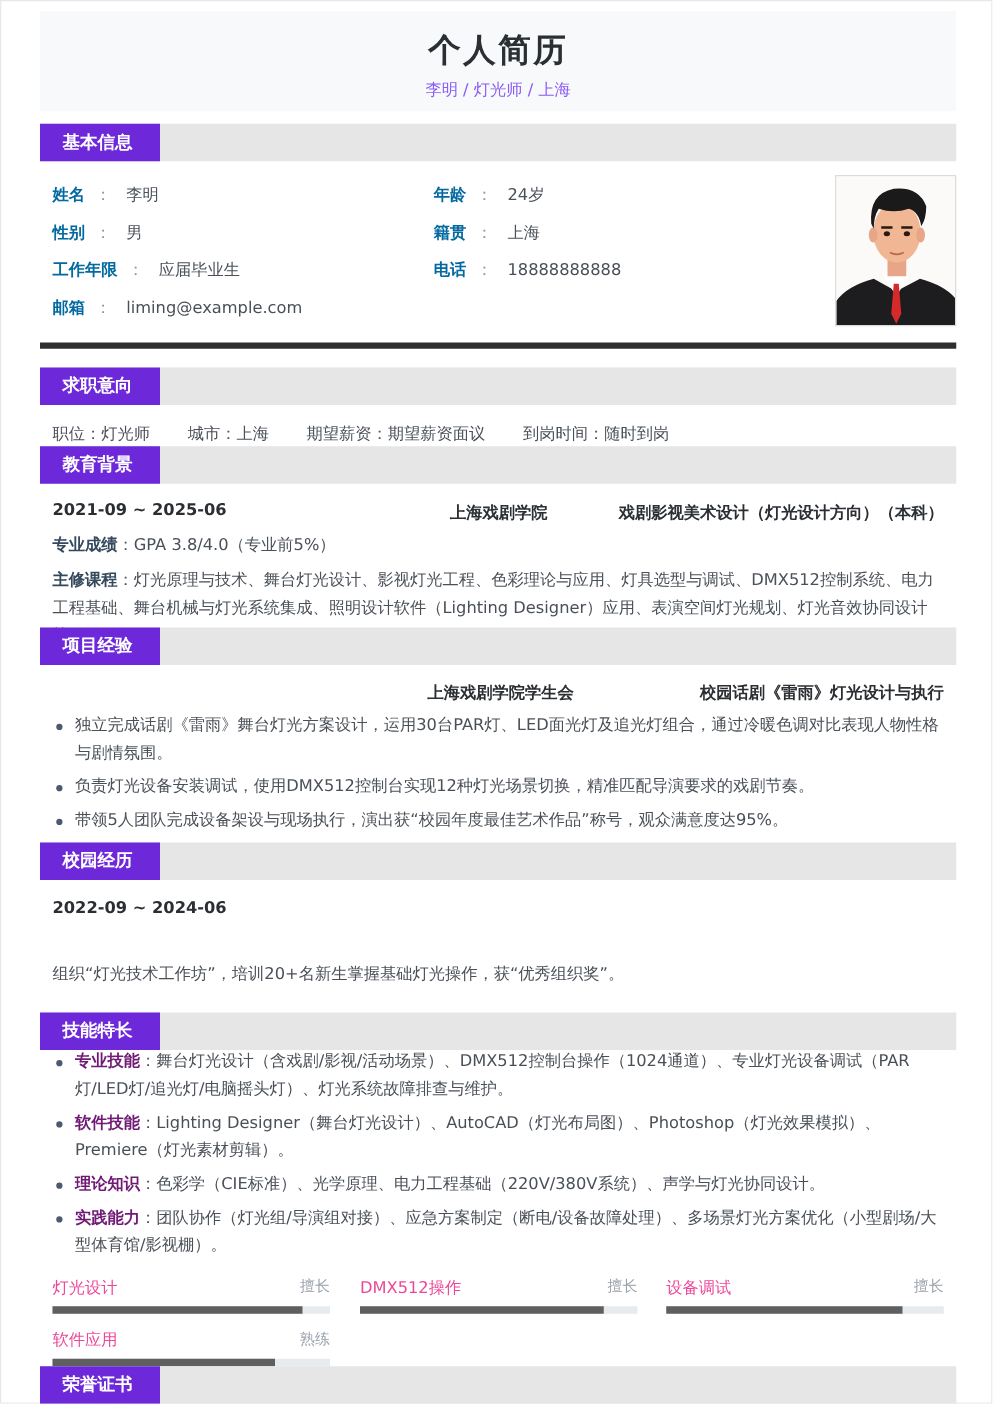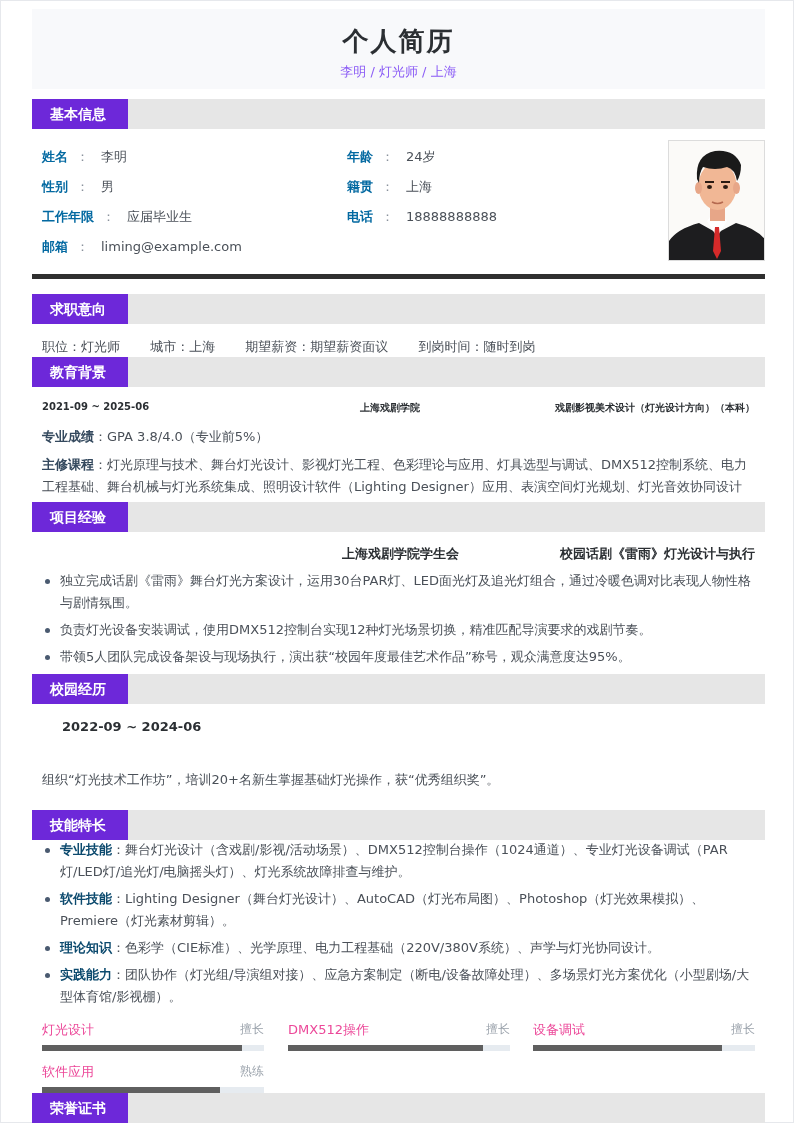--- a/index.html
+++ b/index.html
@@ -17,35 +17,35 @@
   .lbl { color: #0369a1; font-weight: bold; }
   .colon { color: #8a929c; margin: 0 12px 0 8px; }
   .val { color: #4a5058; }
 
   .photo { position: absolute; left: 667px; top: 139px; width: 97px; height: 121px; border: 1px solid #dcdcdc; background: #fafafa; overflow: hidden; }
   .divider { position: absolute; left: 31px; top: 273px; width: 733px; height: 5px; background: #2f2f2f; }
 
   .intent { position: absolute; left: 41px; top: 337px; font-size: 13px; color: #4a5058; }
   .intent span { margin-right: 26px; }
 
-  .edu-head { position: absolute; top: 400px; left: 41px; width: 713px; height: 18px; font-weight: bold; color: #2b2f33; font-size: 10px; }
+  .edu-head { position: absolute; top: 400px; left: 41px; width: 713px; height: 18px; font-weight: bold; color: #2b2f33; font-size: 13px; }
   .edu-head .d { position: absolute; left: 0; }
   .edu-head .s { position: absolute; left: 318px; }
   .edu-head .m { position: absolute; right: 0; }
   .para { position: absolute; left: 41px; width: 715px; font-size: 13px; line-height: 22px; color: #4a5058; }
   .para b { color: #34495e; }
 
   .proj-head { position: absolute; top: 544px; left: 41px; width: 713px; height: 18px; font-weight: bold; color: #2b2f33; }
   .proj-head .org { position: absolute; left: 300px; }
   .proj-head .role { position: absolute; right: 0; }
 
   ul.bl { position: absolute; left: 41px; width: 715px; list-style: none; }
   ul.bl li { position: relative; padding-left: 18px; font-size: 13px; line-height: 22px; color: #4a5058; margin-bottom: 5px; }
   ul.bl li::before { content: ""; position: absolute; left: 3px; top: 9px; width: 5px; height: 5px; border-radius: 50%; background: #4a5a70; }
-  ul.bl li b { color: #0c4a6e; }
+  ul.bl li b { color: #701a75; }
 
   .bars { position: absolute; left: 41px; top: 1020px; width: 713px; }
   .bar-item { position: absolute; width: 222px; height: 34px; }
   .bar-item .n { position: absolute; left: 0; top: 0; font-weight: normal; color: #ec4899; font-size: 13px; }
   .bar-item .lv { position: absolute; right: 0; top: 0; font-size: 12px; color: #9aa2ab; }
   .bar-item .track { position: absolute; left: 0; top: 24px; width: 222px; height: 6px; background: #e6ebf0; }
   .bar-item .fill { position: absolute; left: 0; top: 0; height: 6px; background: #5f5f5f; }
 </style>
 </head>
 <body>
@@ -138,21 +138,21 @@
   </div>
   <ul class="bl" style="top:569px;">
     <li>独立完成话剧《雷雨》舞台灯光方案设计，运用30台PAR灯、LED面光灯及追光灯组合，通过冷暖色调对比表现人物性格与剧情氛围。</li>
     <li>负责灯光设备安装调试，使用DMX512控制台实现12种灯光场景切换，精准匹配导演要求的戏剧节奏。</li>
     <li>带领5人团队完成设备架设与现场执行，演出获“校园年度最佳艺术作品”称号，观众满意度达95%。</li>
   </ul>
 
   <div class="sec" style="top:673px;">
     <div class="tag">校园经历</div>
   </div>
-  <div class="para" style="top:715px; font-weight:bold; color:#2b2f33;margin-left:20px;">2022-09 ~ 2024-06</div>
+  <div class="para" style="top:715px; font-weight:bold; color:#2b2f33;">2022-09 ~ 2024-06</div>
   <div class="para" style="top:768px;">组织“灯光技术工作坊”，培训20+名新生掌握基础灯光操作，获“优秀组织奖”。</div>
 
   <div class="sec" style="top:797px;margin-top:12px;">
     <div class="tag">技能特长</div>
   </div>
   <ul class="bl" style="top:838px;">
     <li><b>专业技能</b><span>：舞台灯光设计（含戏剧/影视/活动场景）、DMX512控制台操作（1024通道）、专业灯光设备调试（PAR灯/LED灯/追光灯/电脑摇头灯）、灯光系统故障排查与维护。</span></li>
     <li><b>软件技能</b><span>：Lighting Designer（舞台灯光设计）、AutoCAD（灯光布局图）、Photoshop（灯光效果模拟）、Premiere（灯光素材剪辑）。</span></li>
     <li><b>理论知识</b><span>：色彩学（CIE标准）、光学原理、电力工程基础（220V/380V系统）、声学与灯光协同设计。</span></li>
     <li><b>实践能力</b><span>：团队协作（灯光组/导演组对接）、应急方案制定（断电/设备故障处理）、多场景灯光方案优化（小型剧场/大型体育馆/影视棚）。</span></li>

